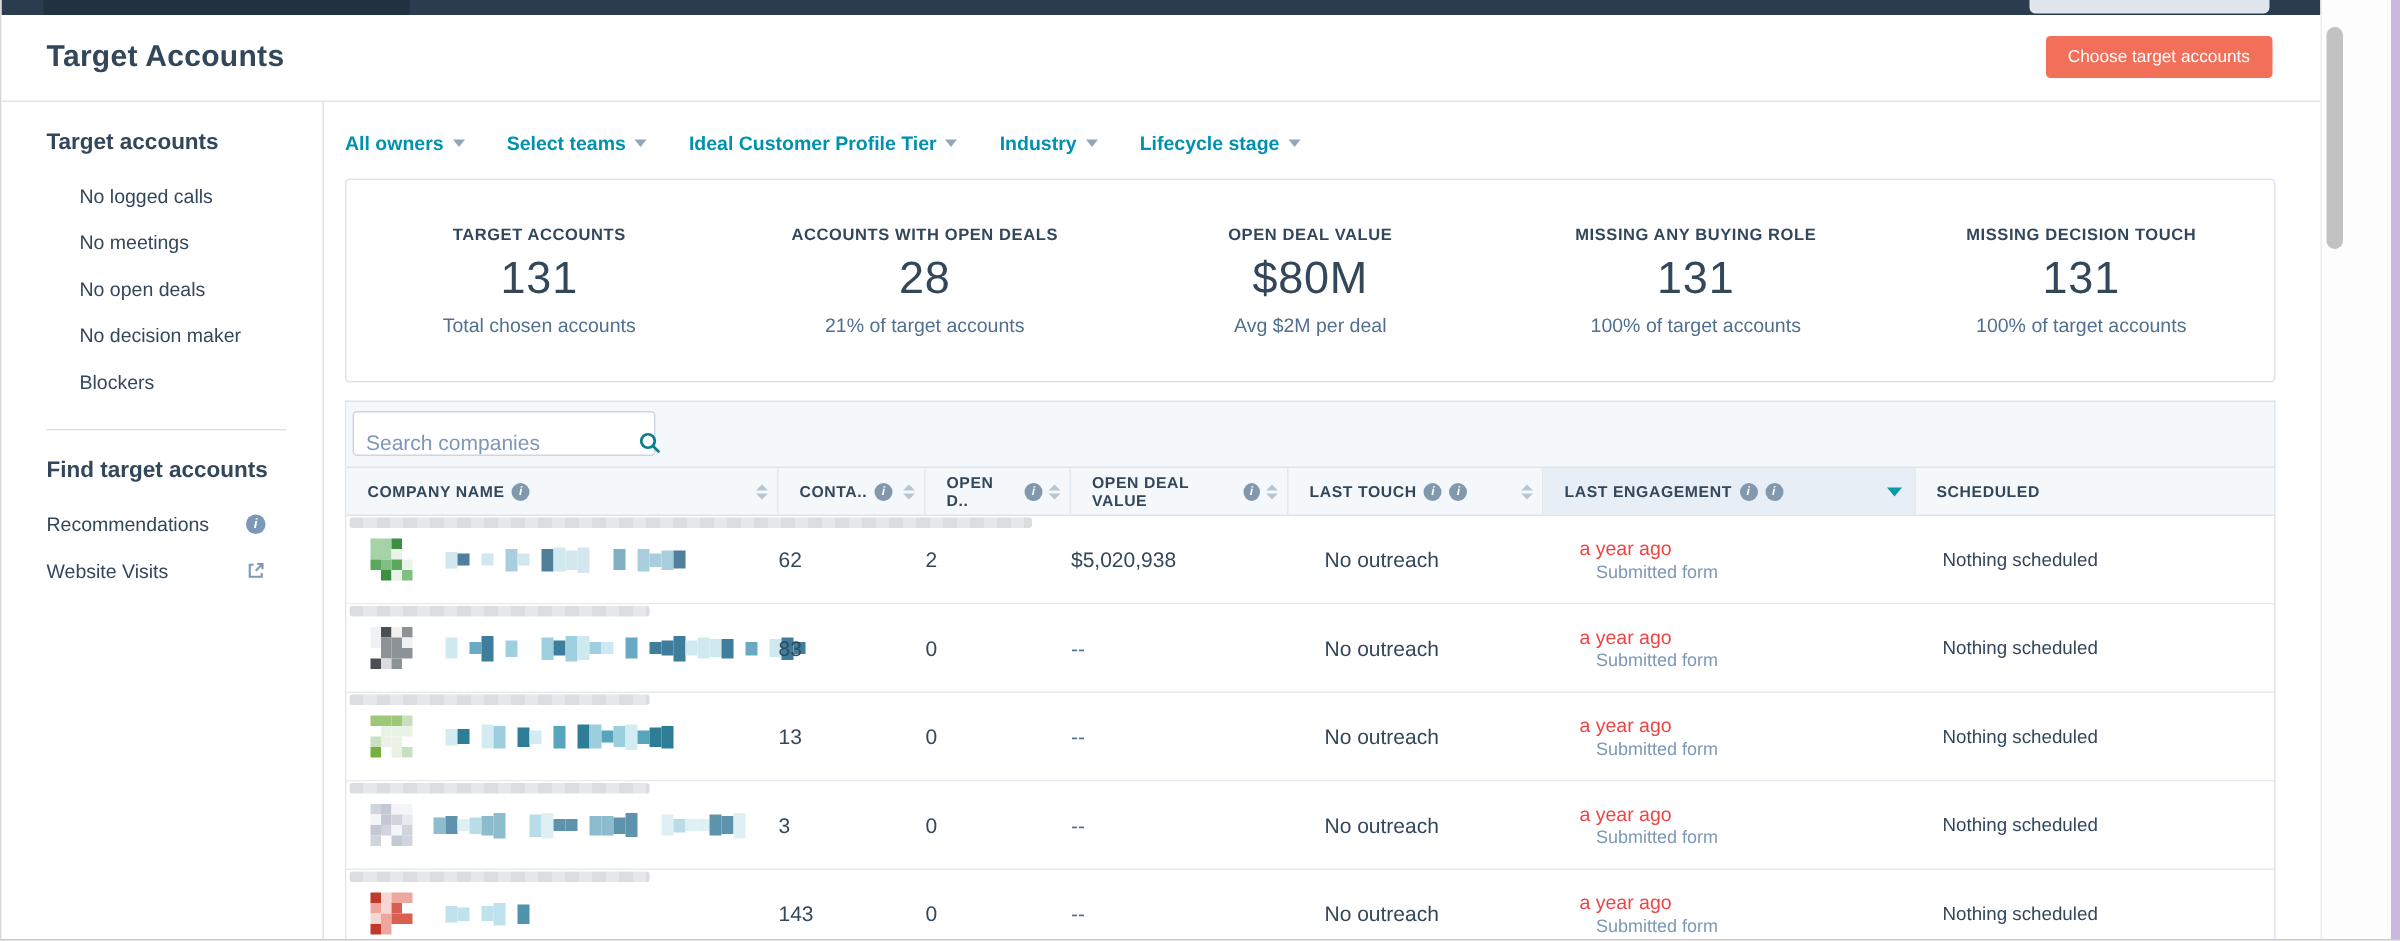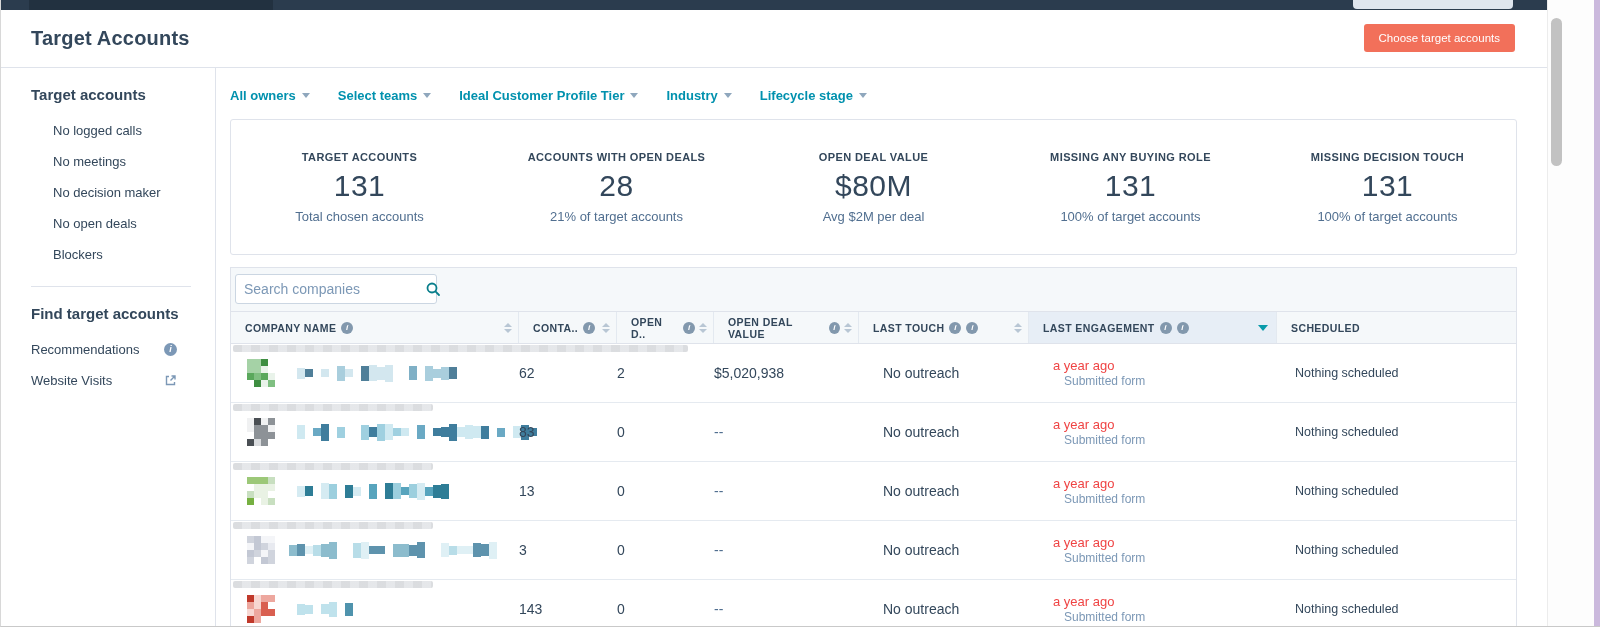--- a/index.html
+++ b/index.html
@@ -34,21 +34,21 @@
   .caret-down { width:0; height:0; border-left:4px solid transparent; border-right:4px solid transparent; border-top:5px solid #8fa7bd; }
   
   .stats-card { border:1px solid #dfe3eb; border-radius:3px; height:136px; display:flex; align-items:center; background:#fff; }
   .stat { flex:1; text-align:center; }
   .stat-label { font-size:11px; font-weight:bold; letter-spacing:.4px; color:#33475b; margin-bottom:6px; }
   .stat-value { font-size:30px; font-weight:400; color:#33475b; margin-bottom:6px; letter-spacing:.5px; }
   .stat-caption { font-size:13px; color:#516f90; }
   
   .table-card { margin-top:12px; border:1px solid #dfe3eb; border-bottom:none; background:#fff; }
   .search-row { background:#f5f8fa; height:43px; padding:6px 0 0 4px; }
-  .search-box { width:202px; height:30px; background:#fff; border:1px solid #cbd6e2; border-radius:3px; display:flex; align-items:center; padding:0 8px; }
+  .search-box { width:202px; height:30px; background:#fff; border:1px solid #cbd6e2; border-radius:3px; display:flex; align-items:flex-end; padding:0 8px; }
   .search-box input { flex:1; border:none; outline:none; font-size:14px; color:#33475b; font-family:inherit; background:transparent; }
   .search-box input::placeholder { color:#7c98b6; }
   .thead { display:grid; grid-template-columns:288px 98px 97px 145px 170px 248px 1fr; background:#f5f8fa; border-top:1px solid #dfe3eb; border-bottom:1px solid #dfe3eb; height:33px; }
   .th { position:relative; display:flex; align-items:center; gap:5px; font-size:10.5px; font-weight:bold; letter-spacing:.4px; color:#33475b; padding:0 18px 0 14px; border-right:1px solid #e3e9f0; cursor:pointer; }
   .th:last-child { border-right:none; }
   .th.sorted { background:#e7eef6; }
   .th .info-circle { width:12px; height:12px; line-height:12px; font-size:8px; background:#8298ad; }
   .sort-pair { position:absolute; right:6px; top:50%; transform:translateY(-50%); display:flex; flex-direction:column; gap:2px; }
   .sort-pair .up { width:0;height:0;border-left:4px solid transparent;border-right:4px solid transparent;border-bottom:4px solid #b8c6d4; }
   .sort-pair .down { width:0;height:0;border-left:4px solid transparent;border-right:4px solid transparent;border-top:4px solid #b8c6d4; }
@@ -83,22 +83,22 @@
 <div class="page-head">
   <div class="page-title">Target Accounts</div>
   <button class="cta-btn" style="background: rgb(242, 112, 90);">Choose target accounts</button>
 </div>
 
 <div class="sidebar">
   <div class="side-heading">Target accounts</div>
   <div id="side-items">
       <div class="side-item">No logged calls</div>
       <div class="side-item">No meetings</div>
+      <div class="side-item">No open deals</div>
       <div class="side-item">No decision maker</div>
-      <div class="side-item">No open deals</div>
       <div class="side-item">Blockers</div>
     </div>
   <div class="side-divider"></div>
   <div class="side-heading">Find target accounts</div>
   <div id="side-links">
       <div class="side-link">
         <span>Recommendations</span>
         <span class="info-circle">i</span>
       </div>
       <div class="side-link">

